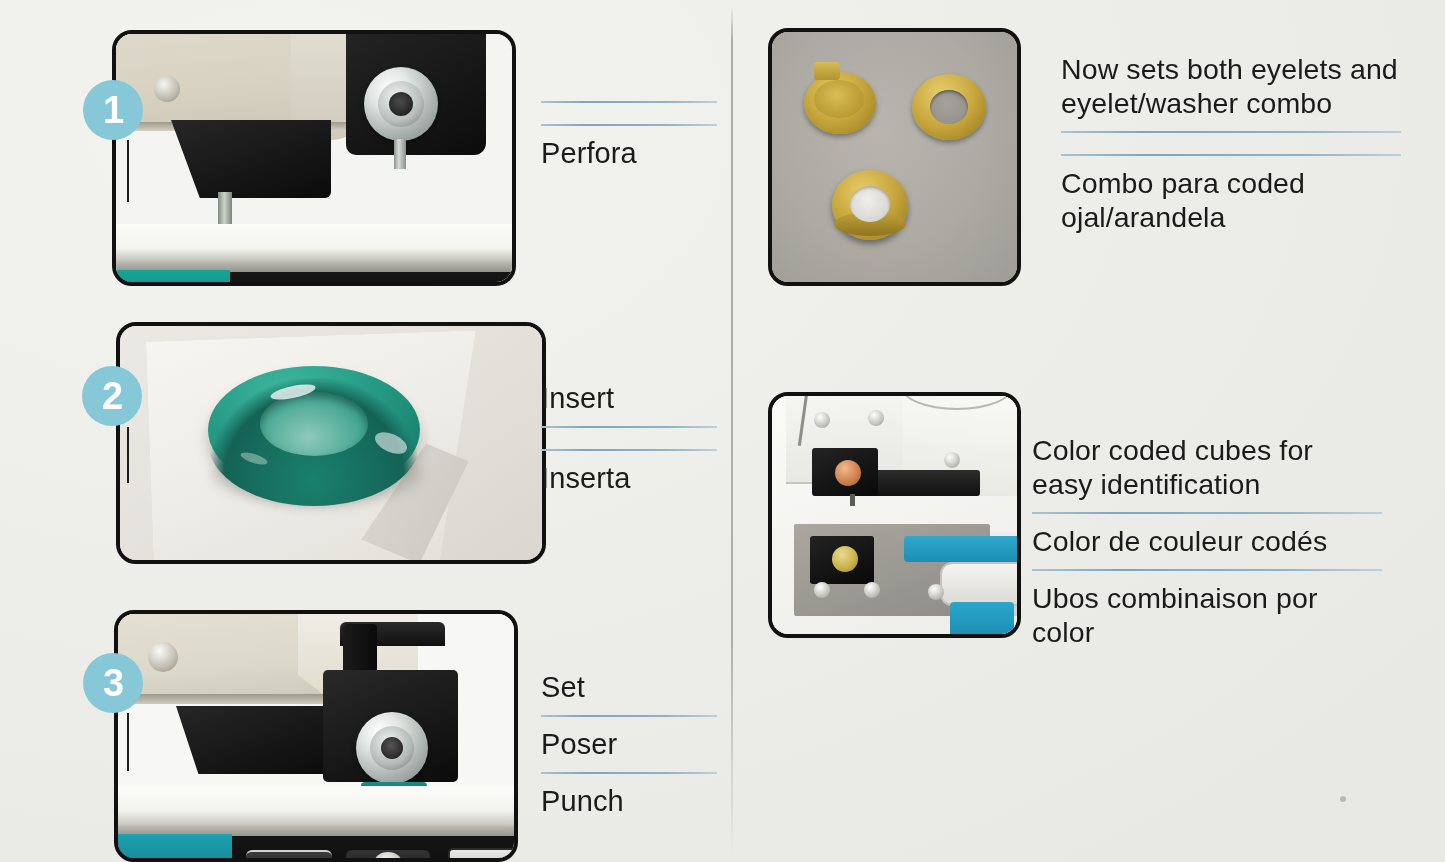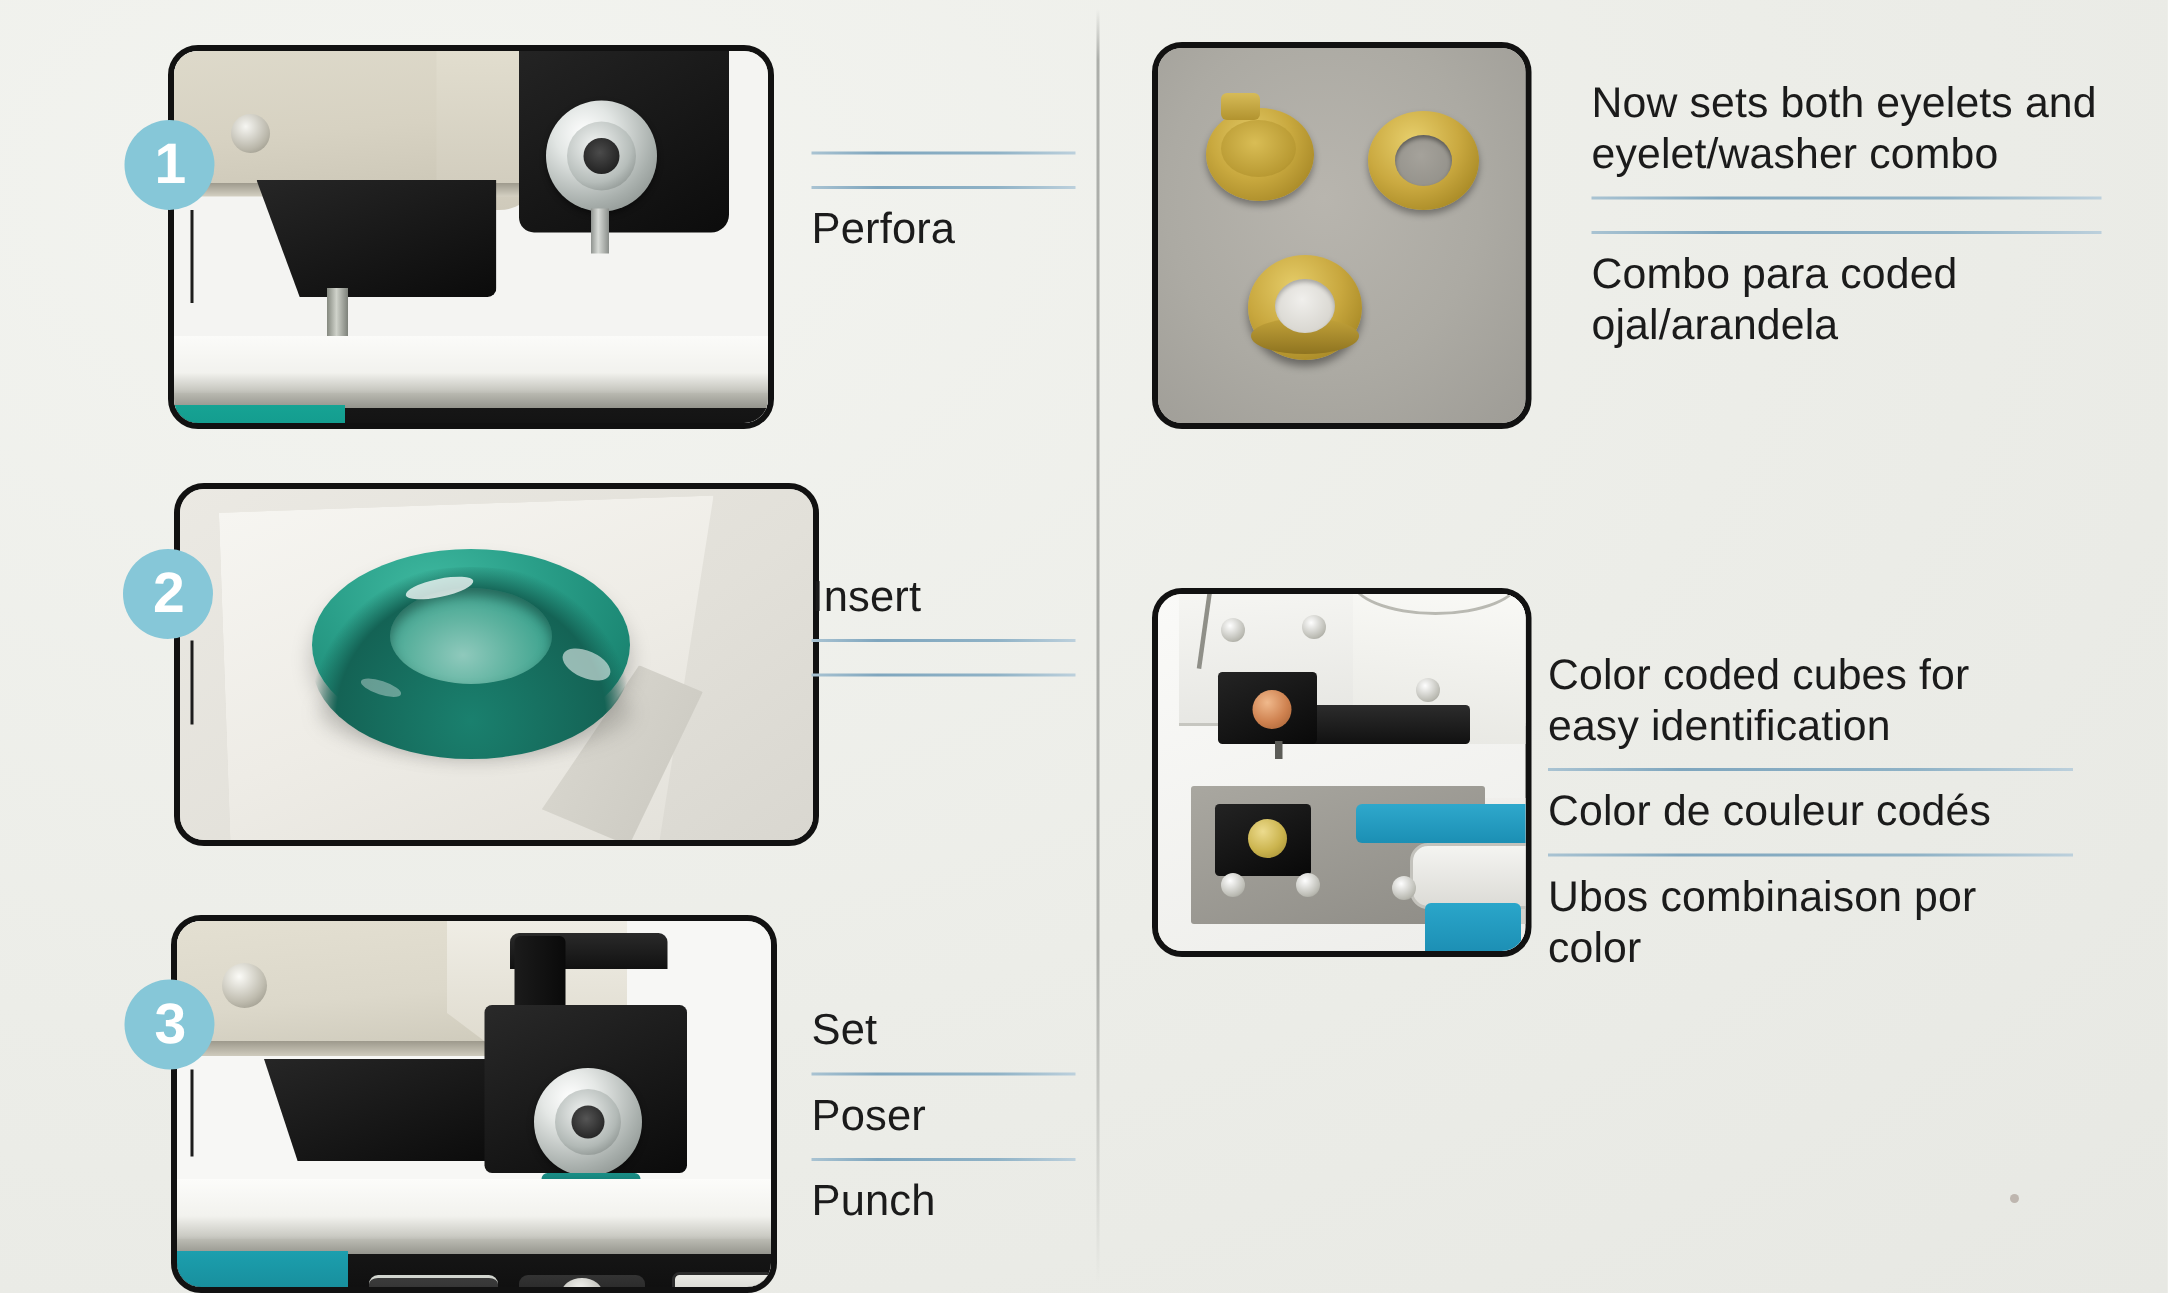--- a/index.html
+++ b/index.html
@@ -318,20 +318,21 @@
   <div class="badge" style="left:82px;top:366px;">2</div>
 
   <div class="tblock" style="left:541px;top:381px;width:176px;">
     <div class="tline">Insert</div>
     <div class="sp-a"></div>
     <hr class="rule">
     <div class="sp-b"></div>
     <div class="sp-a"></div>
     <hr class="rule">
     <div class="sp-b"></div>
+    <div class="tline">Inserta</div>
   </div>
 
   <div class="panel" style="left:114px;top:610px;width:404px;height:252px;">
     <div class="ph">
       <div class="p3-bg"></div>
       <div class="p3-arm"></div>
       <div class="p3-armedge"></div>
       <div class="p3-arm2"></div>
       <div class="p3-screw"></div>
       <div class="p3-bracket-top"></div>

